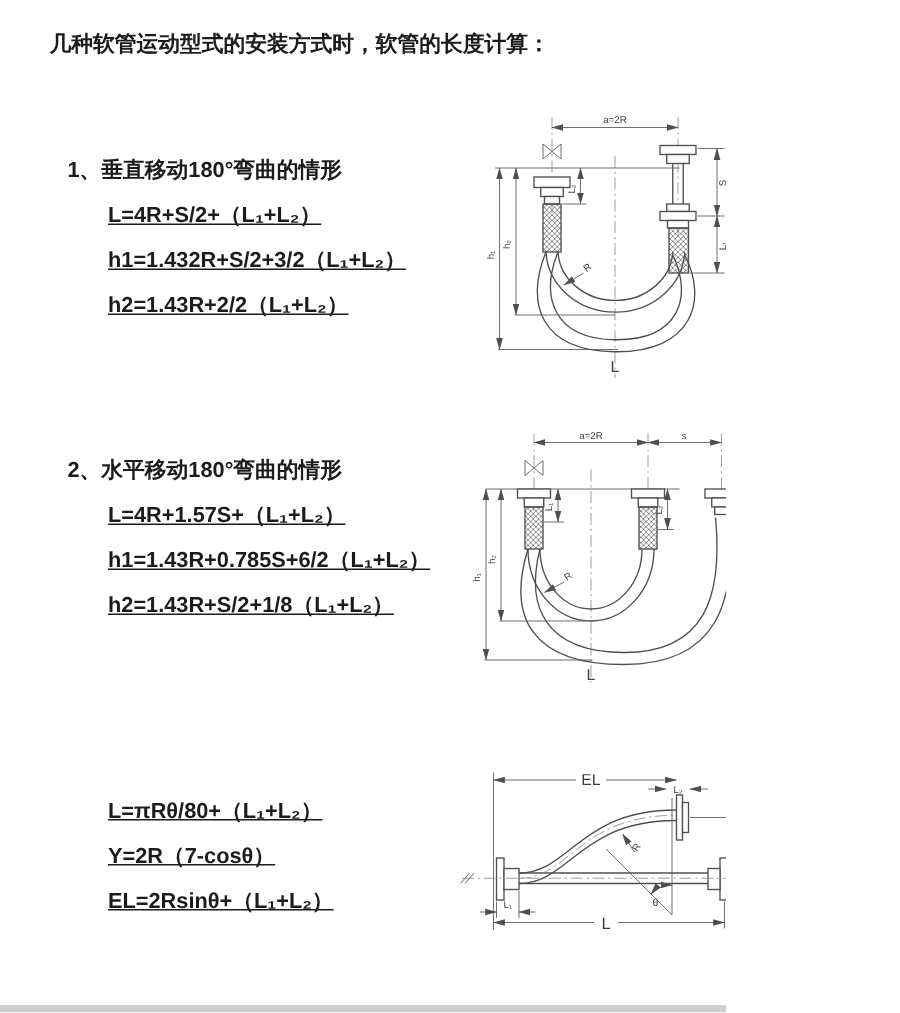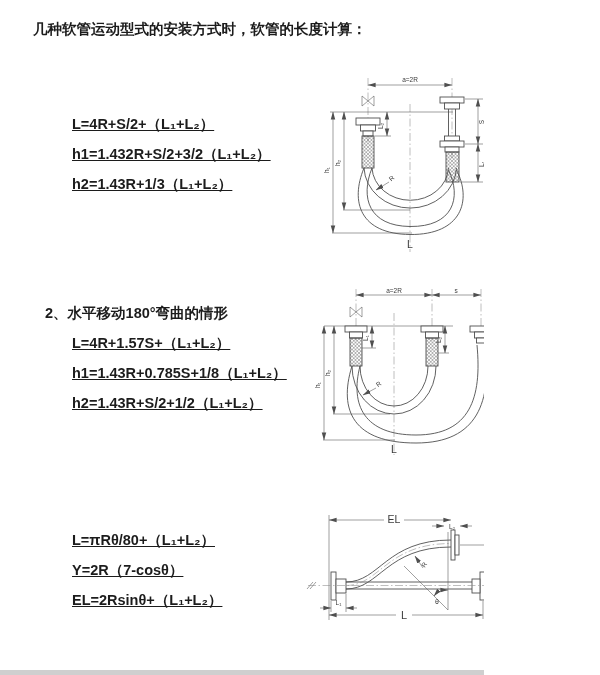--- a/index.html
+++ b/index.html
@@ -21,23 +21,24 @@
   .bottom-strip{position:absolute;left:0;bottom:0;width:600px;height:5px;background:#cfcfcf;}
 </style>
 </head>
 <body>
 
 <div class="page">
 
   <div class="doc-title">几种软管运动型式的安装方式时，软管的长度计算：</div>
 
   <div class="sec" id="sec1">
+    <h2>1、垂直移动180°弯曲的情形</h2>
     <p class="formula">L=4R+S/2+（L₁+L₂）</p>
     <p class="formula">h1=1.432R+S/2+3/2（L₁+L₂）</p>
-    <p class="formula">h2=1.43R+1/3（L₁+L₂）</p>
+    <p class="formula">h2=1.43R+2/2（L₁+L₂）</p>
   </div>
 
   <div class="fig" id="fig1">
   <svg width="288" height="192" viewBox="0 0 288 192">
     <defs>
       <marker id="m1" viewBox="0 0 10 10" refX="9.5" refY="5" markerWidth="8" markerHeight="8" orient="auto-start-reverse" markerUnits="userSpaceOnUse">
         <path d="M0,2.2 L10,5 L0,7.8 Z" fill="#4f4f4f"></path>
       </marker>
       <pattern id="hx1" width="3.5" height="3.5" patternUnits="userSpaceOnUse">
         <path d="M0,3.5 L3.5,0 M0,0 L3.5,3.5" stroke="#5a5a5a" stroke-width="0.45"></path>
@@ -116,22 +117,22 @@
       <text class="dt" font-size="6" transform="translate(172,94) rotate(-90)" text-anchor="middle">L₁</text>
     </g>
 
     <text x="98" y="178" font-size="10.5" text-anchor="middle">L</text>
   </svg>
   </div>
 
   <div class="sec" id="sec2">
     <h2>2、水平移动180°弯曲的情形</h2>
     <p class="formula">L=4R+1.57S+（L₁+L₂）</p>
-    <p class="formula">h1=1.43R+0.785S+1/8（L₁+L₂）</p>
-    <p class="formula">h2=1.43R+S/2+1/2（L₁+L₂）</p>
+    <p class="formula">h1=1.43R+0.785S+6/2（L₁+L₂）</p>
+    <p class="formula">h2=1.43R+S/2+1/8（L₁+L₂）</p>
   </div>
 
   <div class="fig" id="fig2">
   <svg width="290" height="180" viewBox="0 0 290 180">
     <defs>
       <marker id="m2" viewBox="0 0 10 10" refX="9.5" refY="5" markerWidth="8" markerHeight="8" orient="auto-start-reverse" markerUnits="userSpaceOnUse">
         <path d="M0,2.2 L10,5 L0,7.8 Z" fill="#4f4f4f"></path>
       </marker>
       <pattern id="hx2" width="3.5" height="3.5" patternUnits="userSpaceOnUse">
         <path d="M0,3.5 L3.5,0 M0,0 L3.5,3.5" stroke="#5a5a5a" stroke-width="0.45"></path>

